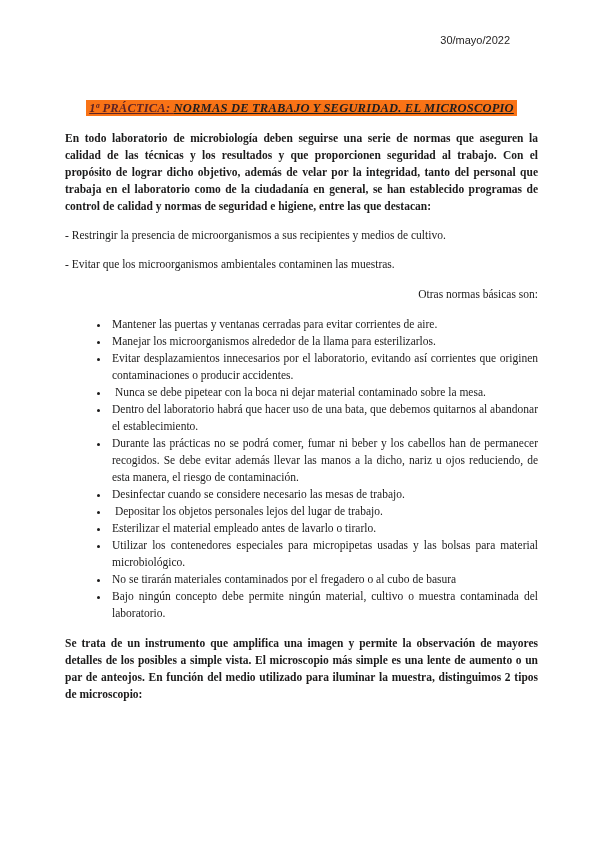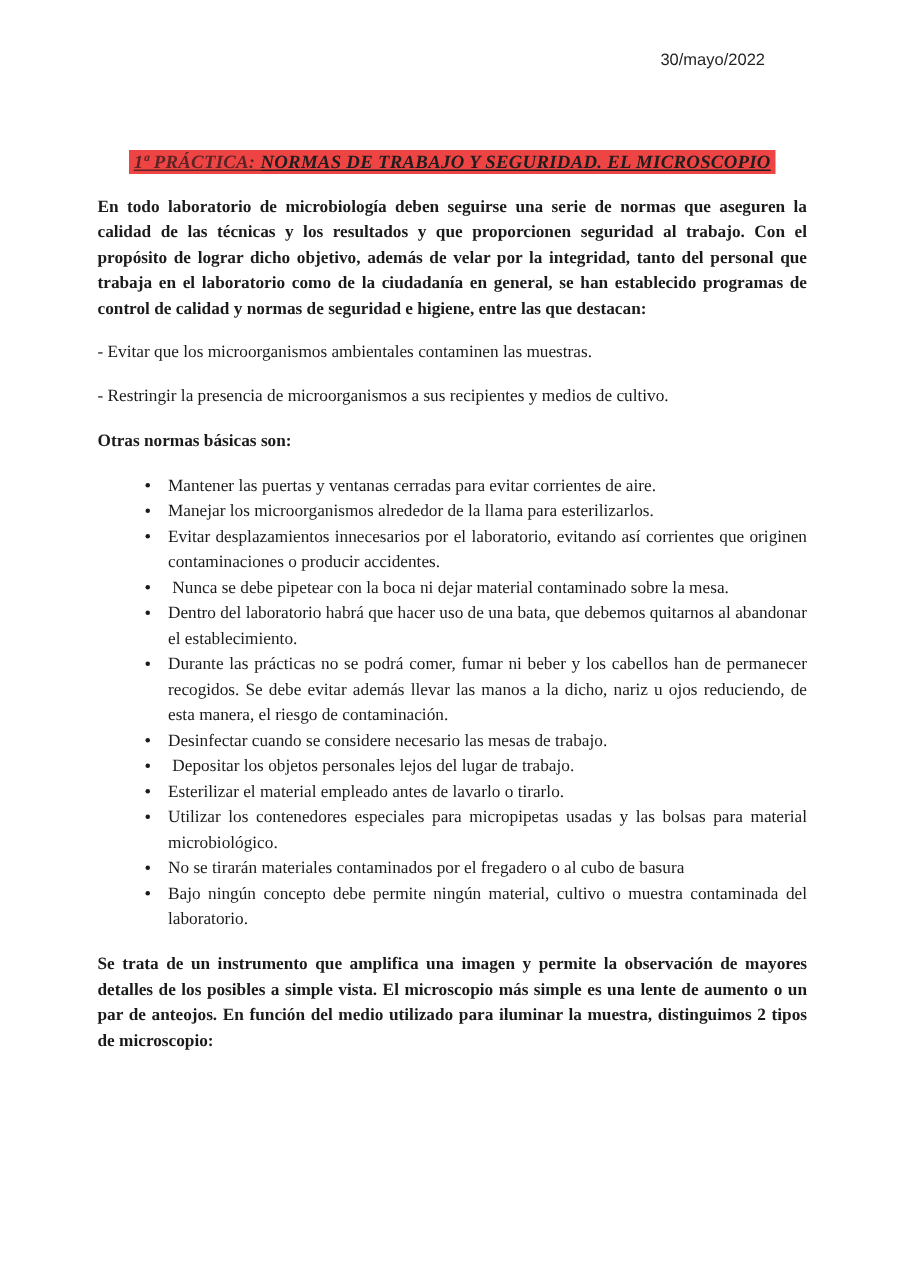--- a/index.html
+++ b/index.html
@@ -27,21 +27,21 @@
   .doc-title {
     margin-top: 52px;
     text-align: center;
     font-size: 12.5px;
     line-height: 18px;
     font-weight: bold;
     font-style: italic;
     letter-spacing: 0.2px;
   }
   .doc-title .hl {
-    background: #ef4444;
+    background: #f97316;
     padding: 1px 3px;
   }
   .doc-title .t-prefix {
     color: #5e2425;
     text-decoration: underline;
   }
   .doc-title .t-main {
     color: #201d1e;
     text-decoration: underline;
   }
@@ -58,21 +58,22 @@
     margin: 13px 0 0 0;
     text-align: justify;
     font-weight: bold;
   }
   .dash-item {
     margin: 12px 0 0 0;
     text-align: left;
   }
   .bold-lead {
     margin: 13px 0 0 0;
-    font-weight: bold;
+    font-weight: normal;
+    text-align: right;
   }
   ul.norm-list {
     margin: 13px 0 0 0;
     padding-left: 45px;
     list-style-type: disc;
   }
   ul.norm-list li {
     margin: 0;
     padding-left: 2px;
     text-align: justify;
@@ -88,22 +89,22 @@
 
   <div class="date-line">30/mayo/2022</div>
 
   <div class="doc-title">
     <span class="hl"><span class="t-prefix">1ª PRÁCTICA: </span><span class="t-main">NORMAS DE TRABAJO Y SEGURIDAD. EL MICROSCOPIO</span></span>
   </div>
 
 
   <p class="para">En todo laboratorio de microbiología deben seguirse una serie de normas que aseguren la calidad de las técnicas y los resultados y que proporcionen seguridad al trabajo. Con el propósito de lograr dicho objetivo, además de velar por la integridad, tanto del personal que trabaja en el laboratorio como de la ciudadanía en general, se han establecido programas de control de calidad y normas de seguridad e higiene, entre las que destacan:</p>
 
+  <p class="dash-item">- Restringir la presencia de microorganismos a sus recipientes y medios de cultivo.</p>
   <p class="dash-item">- Evitar que los microorganismos ambientales contaminen las muestras.</p>
-  <p class="dash-item">- Restringir la presencia de microorganismos a sus recipientes y medios de cultivo.</p>
 
   <p class="bold-lead">Otras normas básicas son:</p>
 
   <ul class="norm-list">
     <li>Mantener las puertas y ventanas cerradas para evitar corrientes de aire.</li>
     <li>Manejar los microorganismos alrededor de la llama para esterilizarlos.</li>
     <li>Evitar desplazamientos innecesarios por el laboratorio, evitando así corrientes que originen contaminaciones o producir accidentes.</li>
     <li>&nbsp;Nunca se debe pipetear con la boca ni dejar material contaminado sobre la mesa.</li>
     <li>Dentro del laboratorio habrá que hacer uso de una bata, que debemos quitarnos al abandonar el establecimiento.</li>
     <li>Durante las prácticas no se podrá comer, fumar ni beber y los cabellos han de permanecer recogidos. Se debe evitar además llevar las manos a la dicho, nariz u ojos reduciendo, de esta manera, el riesgo de contaminación.</li>

